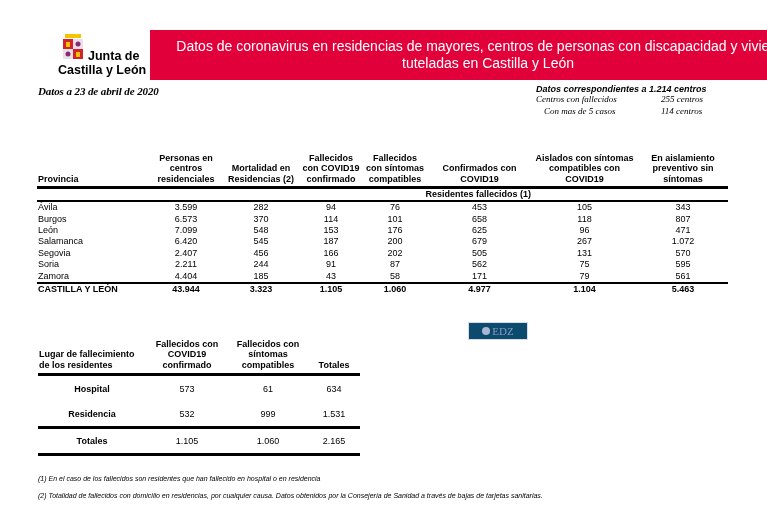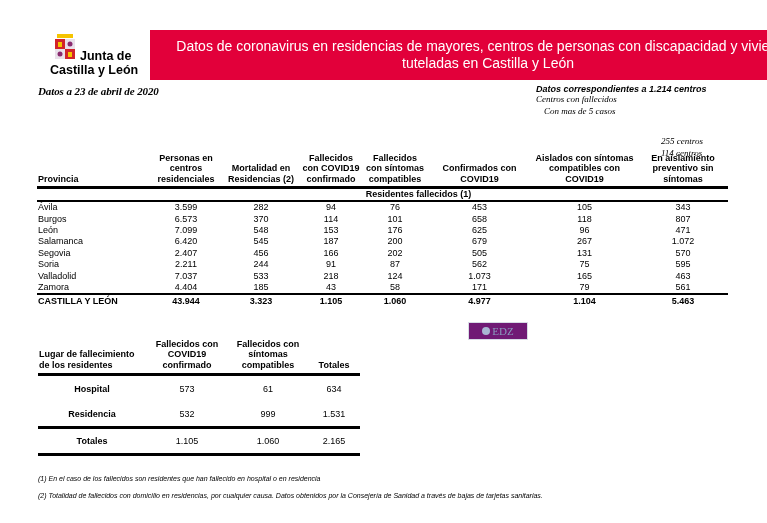--- a/index.html
+++ b/index.html
@@ -1,52 +1,52 @@
 <!DOCTYPE html>
 <html><head>
 <meta charset="utf-8">
 <style>
   html, body { margin: 0; padding: 0; background: #ffffff; }
   body { width: 767px; height: 523px; position: relative; overflow: hidden;
          font-family: "Liberation Sans", sans-serif; color: #000; }
   .abs { position: absolute; }
 
   
-  .logo { left: 50px; top: 30px; width: 100px; height: 52px; }
+  .logo { left: 58px; top: 30px; width: 100px; height: 52px; }
   .shield { position: absolute; left: 4px; top: 4px; width: 22px; height: 26px; }
   .logo-line1 { position: absolute; left: 30px; top: 19px; font-size: 12.5px; font-weight: bold; white-space: nowrap; }
   .logo-line2 { position: absolute; left: 0px; top: 33px; font-size: 12.5px; font-weight: bold; white-space: nowrap; }
 
   .date { left: 38px; top: 85px; font-family: "Liberation Serif", serif; font-style: italic;
           font-weight: bold; font-size: 11px; letter-spacing: -0.1px; }
 
   
   .banner { left: 150px; top: 30px; width: 676px; height: 50px; background: #e2003a;
             color: #ffffff; display: flex; align-items: center; justify-content: center;
             text-align: center; font-size: 14px; line-height: 17px; padding: 0 10px; box-sizing: border-box; }
 
   
   .centers { left: 536px; top: 84px; width: 180px; font-family: "Liberation Serif", serif; font-style: italic; font-size: 9px; }
   .centers .head { font-family: "Liberation Sans", sans-serif; font-weight: bold; font-size: 9px; white-space: nowrap; }
   .centers .row { display: flex; height: 11.5px; line-height: 11.5px; }
   .centers .lbl { width: 125px; white-space: nowrap; }
-  .centers .val { white-space: nowrap; margin-top: 42px; }
+  .centers .val { white-space: nowrap; }
   .centers .indent { padding-left: 8px; width: 117px; }
 
   
   .main-table { left: 37px; top: 150px; width: 691px; border-collapse: collapse; font-size: 9px; }
   .main-table th { font-weight: bold; font-size: 9px; line-height: 10.5px; vertical-align: bottom; padding: 0 2px 2px 2px; text-align: center; }
   .main-table th.prov { text-align: left; padding-left: 1px; }
   .main-table thead tr.hdr th { border-bottom: 3px solid #000; height: 34px; }
   .main-table tr.sub td { font-weight: bold; text-align: center; height: 11px; line-height: 11px; border-bottom: 2px solid #000; padding: 0; }
   .main-table tbody td { height: 11.4px; line-height: 11px; padding: 0 2px; text-align: center; }
   .main-table tbody td.prov { text-align: left; padding-left: 1px; }
   .main-table tr.total td { font-weight: bold; border-top: 2.5px solid #000; height: 12px; }
 
-  .edz { left: 468px; top: 322px; width: 58px; height: 16px; border: 1px solid #d8dce6; background: #701a75;
+  .edz { left: 468px; top: 322px; width: 58px; height: 16px; border: 1px solid #d8dce6; background: #0c4a6e;
          color: #8a9bbf; font-family: "Liberation Serif", serif; font-size: 11px; display: flex; align-items: center; justify-content: center; gap: 2px; }
   .edz .dot { width: 8px; height: 8px; border-radius: 50%; background: #a9b7d3; display: inline-block; }
 
   
   .sec-table { left: 38px; top: 338px; width: 322px; border-collapse: collapse; font-size: 9px; }
   .sec-table th { font-weight: bold; line-height: 10.5px; vertical-align: bottom; padding: 0 2px 3px 2px; text-align: center; }
   .sec-table th.first { text-align: left; padding-left: 1px; }
   .sec-table thead tr th { border-bottom: 3px solid #000; height: 32px; }
   .sec-table tbody td { height: 23px; text-align: center; }
   .sec-table tbody td.rowhdr { font-weight: bold; }
@@ -115,21 +115,21 @@
       <th>Confirmados con COVID19</th>
       <th>Aislados con síntomas compatibles con COVID19</th>
       <th>En aislamiento preventivo sin síntomas</th>
     </tr>
   </thead>
   <tbody>
     <tr class="sub">
       <td></td>
         <td></td>
         <td></td>
-      <td colspan="3" style="text-align:center; padding-left:6px;">Residentes fallecidos (1)</td>
+      <td colspan="3" style="text-align:right; padding-left:6px;">Residentes fallecidos (1)</td>
       <td></td>
         <td></td>
     </tr>
     <tr>
       <td class="prov">Ávila</td>
       <td>3.599</td>
       <td>282</td>
       <td>94</td>
       <td>76</td>
       <td>453</td>
@@ -178,30 +178,20 @@
     </tr>
     <tr>
       <td class="prov">Soria</td>
       <td>2.211</td>
       <td>244</td>
       <td>91</td>
       <td>87</td>
       <td>562</td>
       <td>75</td>
       <td>595</td>
-    </tr>
-    <tr>
-      <td class="prov">Valladolid</td>
-      <td>7.037</td>
-      <td>533</td>
-      <td>218</td>
-      <td>124</td>
-      <td>1.073</td>
-      <td>165</td>
-      <td>463</td>
     </tr>
     <tr>
       <td class="prov">Zamora</td>
       <td>4.404</td>
       <td>185</td>
       <td>43</td>
       <td>58</td>
       <td>171</td>
       <td>79</td>
       <td>561</td>

